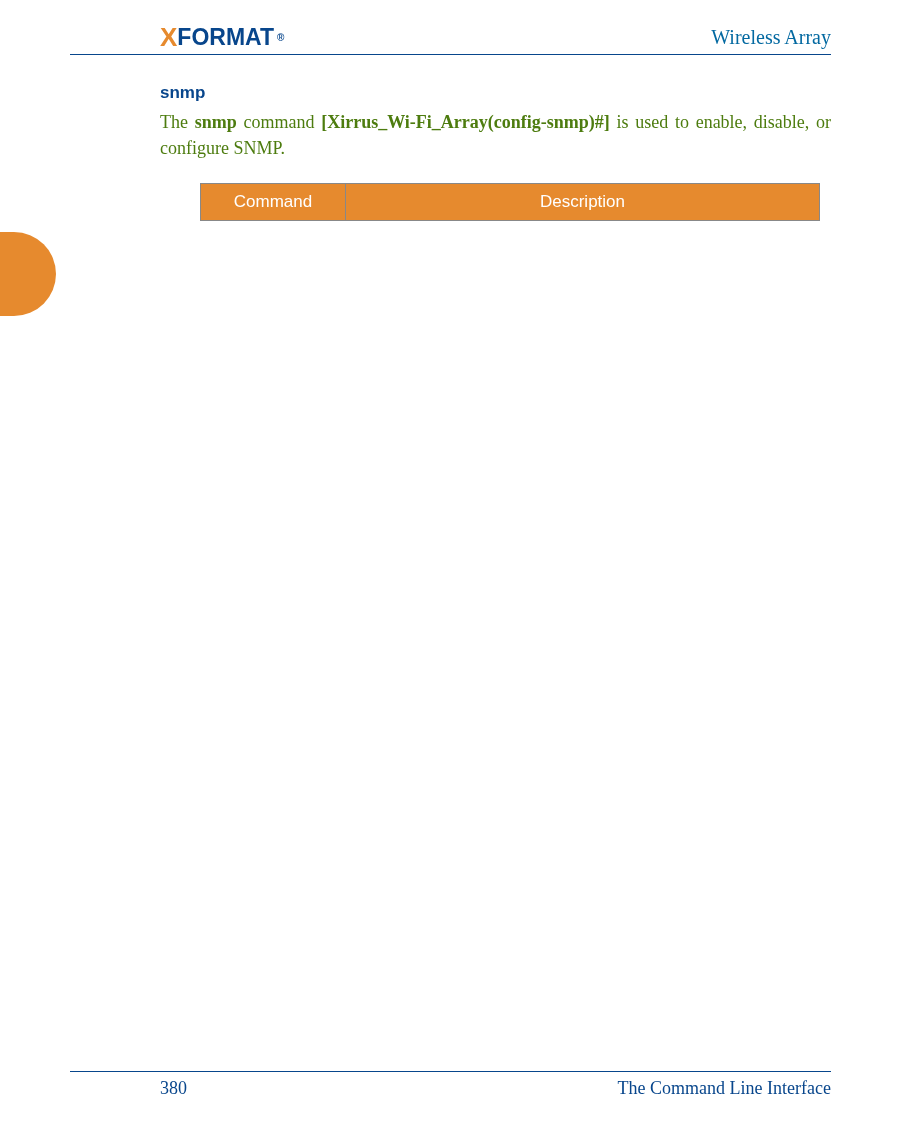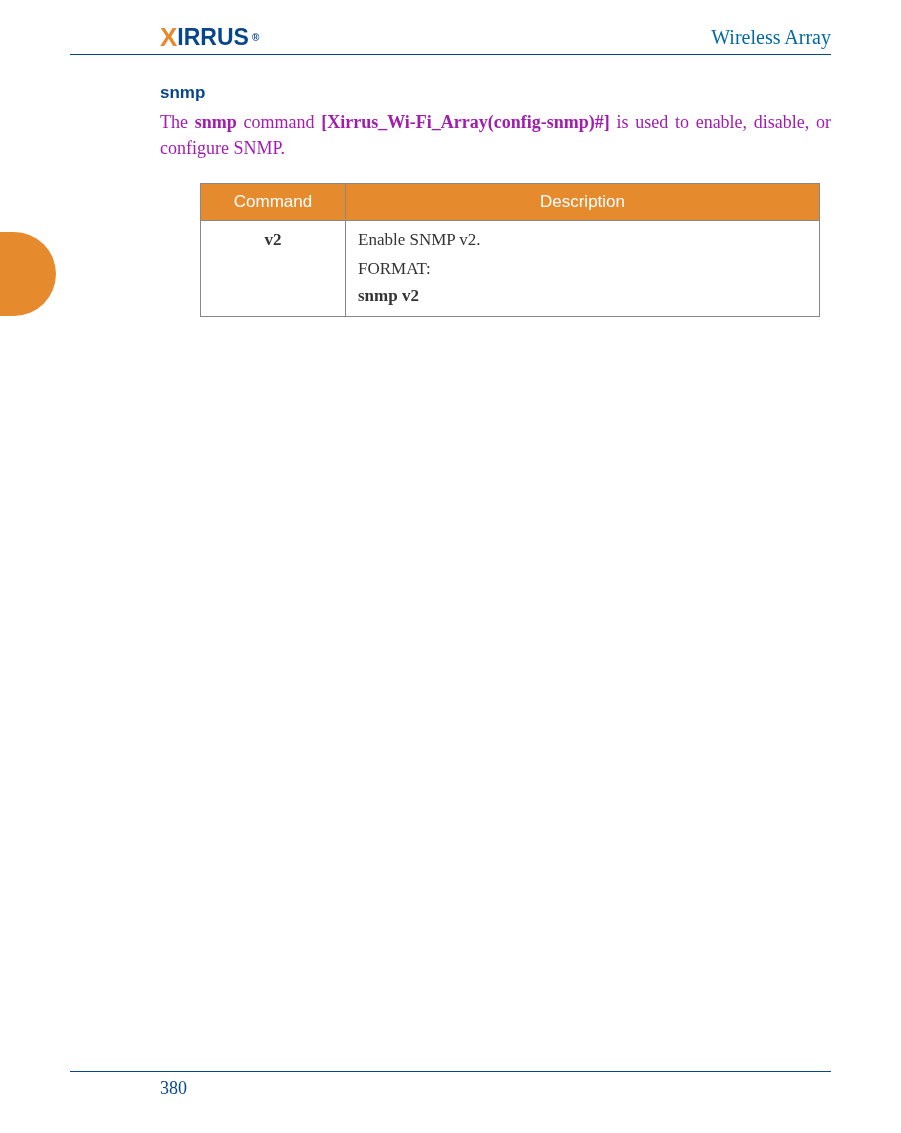--- a/index.html
+++ b/index.html
@@ -54,21 +54,21 @@
       font-weight: bold;
       font-size: 17px;
       margin-top: 28px;
       margin-bottom: 6px;
       font-family: Arial, Helvetica, sans-serif;
       padding-left: 90px;
     }
     .intro {
       font-size: 18px;
       line-height: 1.45;
-      color: #a21caf;
+      color: #4d7c0f;
       text-align: justify;
       padding-left: 90px;
     }
     .intro .b { font-weight: bold; }
     .tab {
       position: absolute;
       left: 0;
       top: 232px;
       width: 56px;
       height: 84px;
@@ -130,21 +130,21 @@
       font-size: 18px;
     }
   </style>
 </head>
 <body>
 
 <div class="page">
   <div class="header">
     <div class="logo">
       <span class="x">X</span>
-        <span>IRRUS</span>
+        <span>FORMAT</span>
         <sup>®</sup>
     </div>
     <div class="doc-title">Wireless Array</div>
   </div>
 
   <div class="section-title">snmp</div>
 
   <p class="intro">
     <span>The </span><span class="b">snmp</span><span> command </span><span class="b">[Xirrus_Wi-Fi_Array(config-snmp)#]</span><span> is used to enable, disable, or configure SNMP.</span>
   </p>
@@ -153,28 +153,21 @@
 
   <div class="table-wrap">
     <table>
       <thead>
         <tr>
           <th>Command</th>
           <th>Description</th>
         </tr>
       </thead>
       <tbody>
-        <tr>
-          <td class="cmd">v2</td>
-          <td>
-            <span class="desc-text">Enable SNMP v2.</span>
-            <span class="format-label">FORMAT:</span>
-            <span class="format-cmd">snmp v2</span>
-          </td>
-        </tr>
       </tbody>
     </table>
   </div>
 
   <div class="footer">
     <span class="page-num">380</span>
+    <span class="footer-title">The Command Line Interface</span>
   </div>
 </div>
 
 </body></html>

